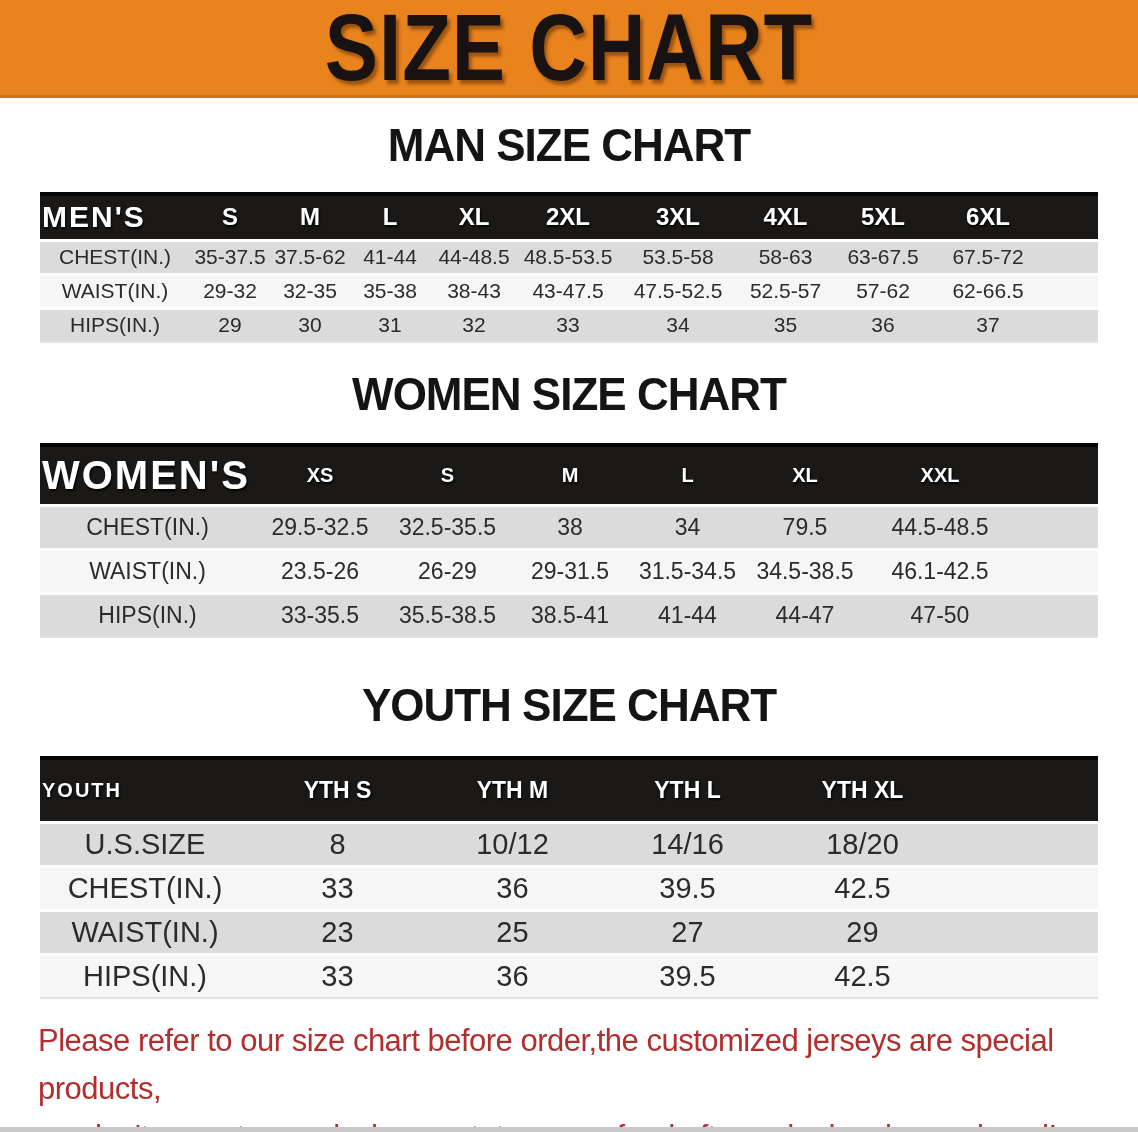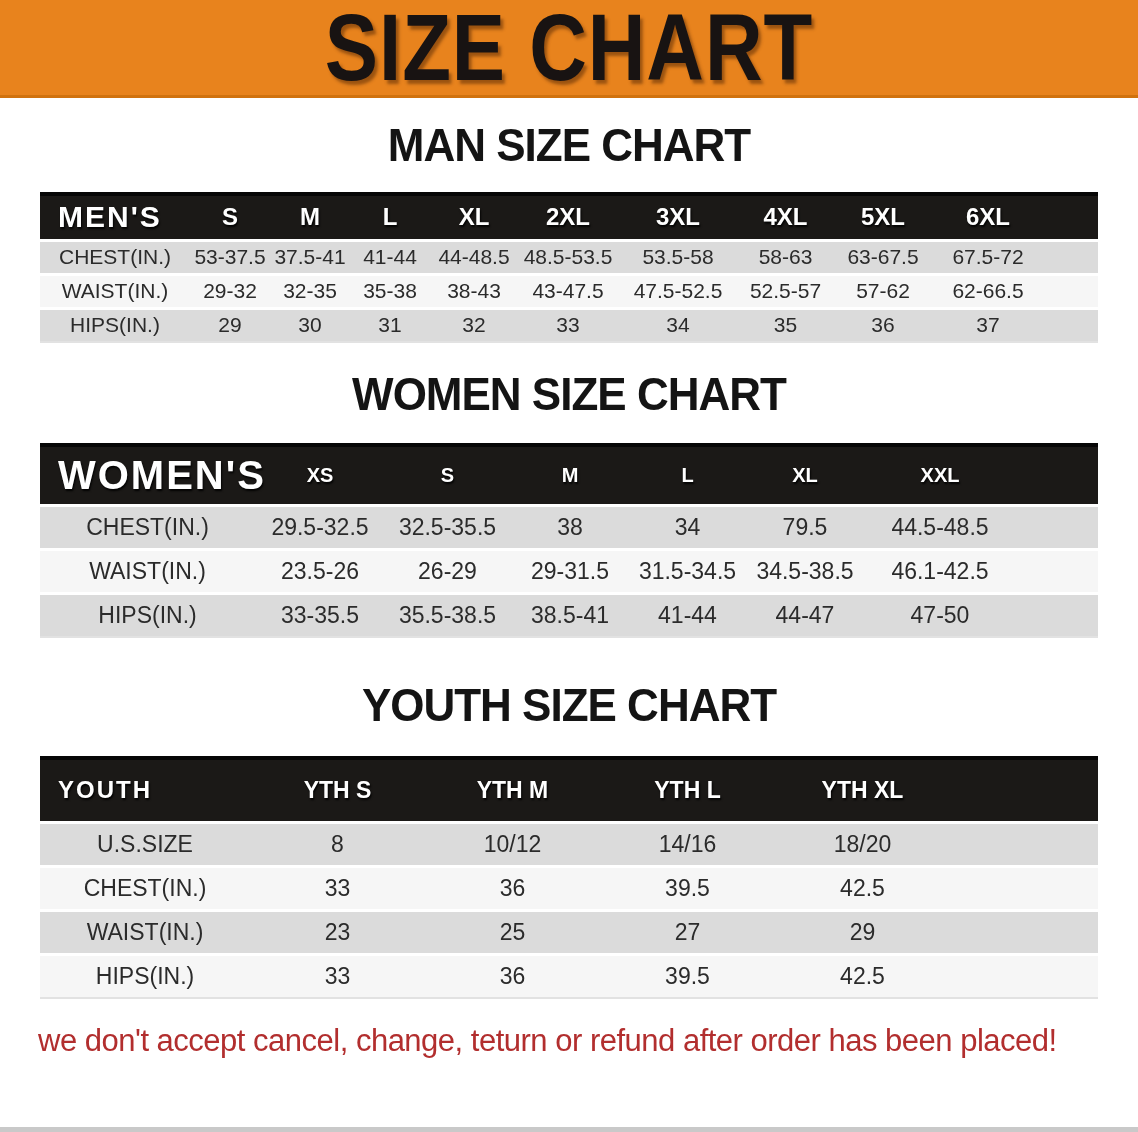--- a/index.html
+++ b/index.html
@@ -31,40 +31,40 @@
   table.size-table {
     width:1058px; margin-left:40px; border-collapse:collapse;
     table-layout:fixed;
   }
   .size-table th {
     background:#1b1917; color:#ffffff; font-weight:700;
     text-align:center; vertical-align:middle;
     border-top:4px solid #060606;
     text-shadow:1px 2px 2px rgba(0,0,0,0.9);
   }
-  .size-table th:first-child { text-align:left; padding-left:18px; letter-spacing:2px;margin-left:48px; }
+  .size-table th:first-child { text-align:left; padding-left:2px; letter-spacing:2px;margin-left:48px; }
   .size-table td {
     text-align:center; vertical-align:middle; color:#2b2b2b;
     border-top:3px solid #ffffff;
   }
   .size-table tbody tr:nth-child(odd)  td { background:#dbdbdb; }
   .size-table tbody tr:nth-child(even) td { background:#f6f6f6; }
   .size-table tbody tr:last-child td { border-bottom:2px solid #e2e2e2; }
 
   .table-men th   { height:46px; font-size:24px; }
   .table-men th:first-child { font-size:30px; }
   .table-men td   { height:34px; font-size:21px; }
 
   .table-women th { height:60px; font-size:20px; }
   .table-women th:first-child { font-size:40px; }
   .table-women td { height:44px; font-size:23px; }
 
   .table-youth th { height:64px; font-size:23px; }
-  .table-youth th:first-child { font-size:24px; }
-  .table-youth td { height:44px; font-size:23px; }
+  .table-youth th:first-child { font-size:20px; }
+  .table-youth td { height:44px; font-size:29px; }
 
   
   .footer {
     margin:18px 38px 0 38px; color:#B22E2E;
     font-size:31px; line-height:48px; letter-spacing:-0.5px;
   }
   .bottom-bar {
     position:absolute; left:0; right:0; bottom:0; height:5px; background:#c9c9c9;
   }
 </style>
@@ -102,22 +102,22 @@
         <th>3XL</th>
         <th>4XL</th>
         <th>5XL</th>
         <th>6XL</th>
         <th></th>
       </tr>
     </thead>
   <tbody>
       <tr>
         <td>CHEST(IN.)</td>
-        <td>53-37.5</td>
-        <td>37.5-41</td>
+        <td>35-37.5</td>
+        <td>37.5-62</td>
         <td>41-44</td>
         <td>44-48.5</td>
         <td>48.5-53.5</td>
         <td>53.5-58</td>
         <td>58-63</td>
         <td>63-67.5</td>
         <td>67.5-72</td>
         <td></td>
       </tr>
       <tr>
@@ -259,16 +259,17 @@
         <td>33</td>
         <td>36</td>
         <td>39.5</td>
         <td>42.5</td>
         <td></td>
       </tr>
     </tbody>
 </table>
 
 <div class="footer">
+  <div>Please refer to our size chart before order,the customized jerseys are special products,</div>
   <div>we don't accept cancel, change, teturn or refund after order has been placed!</div>
 </div>
 
 <div class="bottom-bar"></div>
 
 </body></html>

